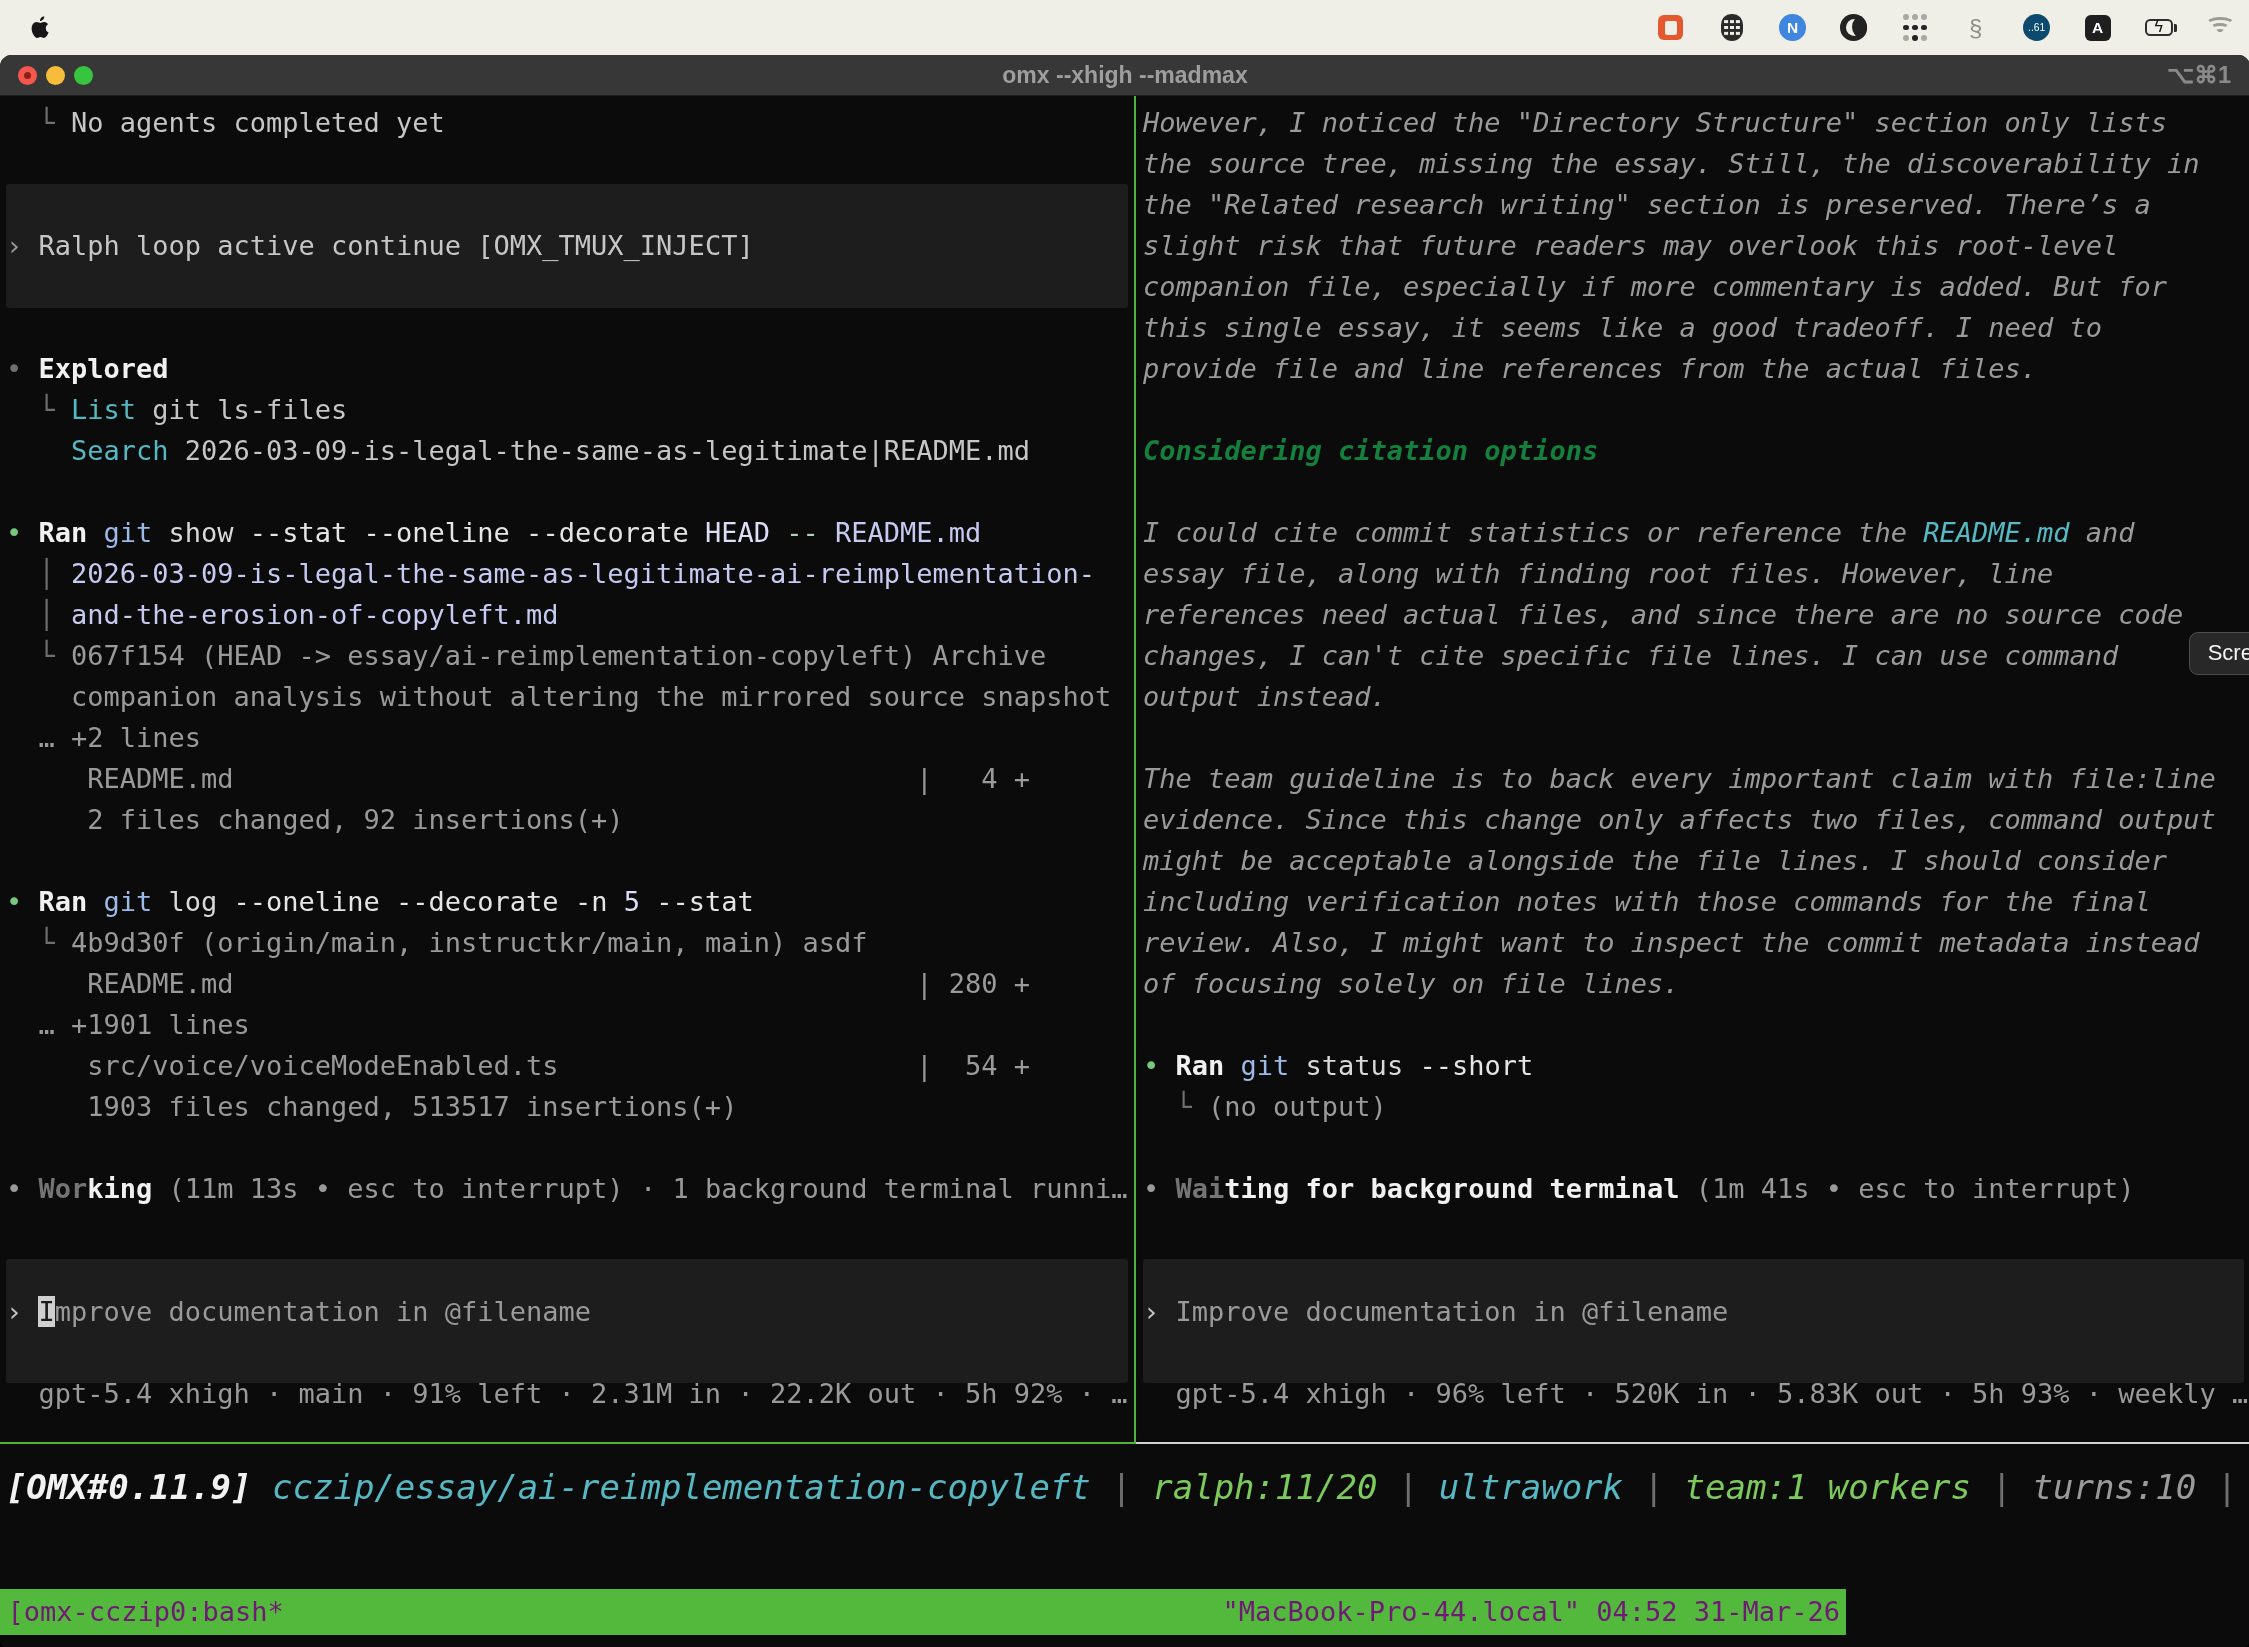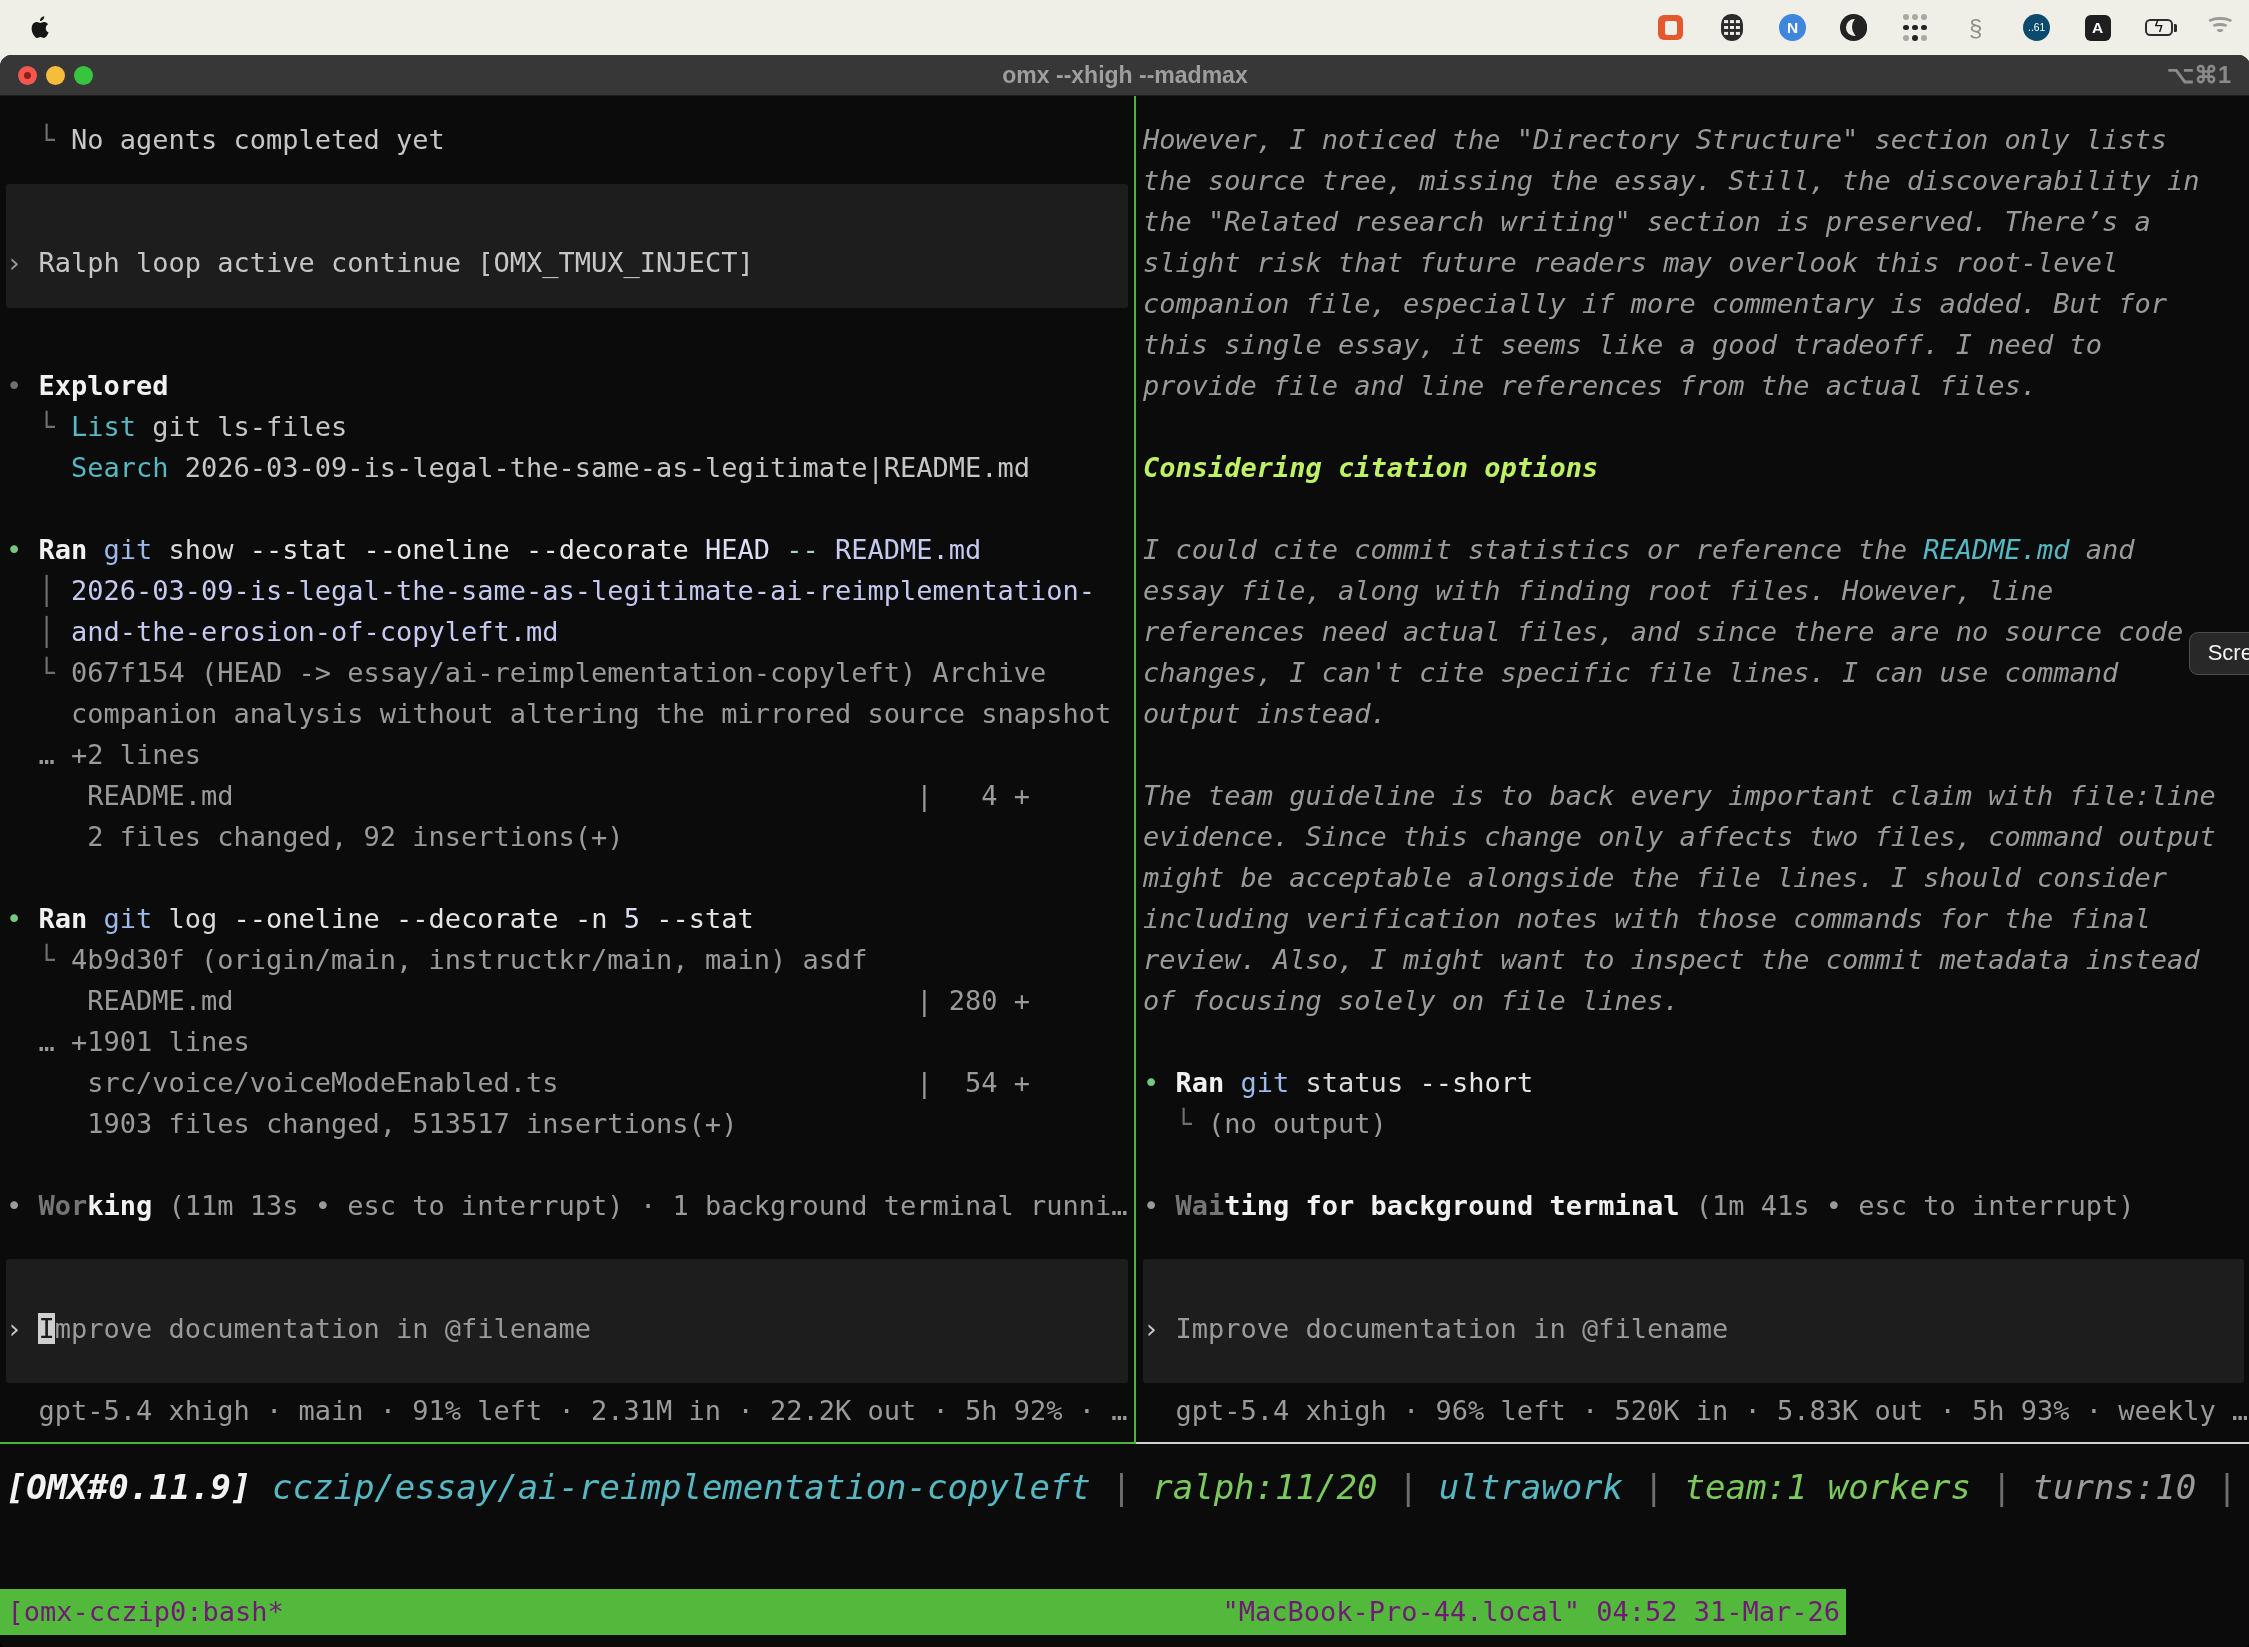--- a/index.html
+++ b/index.html
@@ -77,21 +77,21 @@
   
   .inputbox { position:absolute; background:#1d1d1d; border-radius:3px; z-index:1; }
   #box-ralph { left:5.9px;    top:129px;  width:1122px; height:124px; }
   #box-left  { left:5.9px;    top:1204px; width:1122px; height:124px; }
   #box-right { left:1143px; top:1204px; width:1101px; height:124px; }
 
   #vdivider { position:absolute; left:1134px; top:41px; width:2.2px; height:1347px; background:#4db53c; z-index:3; }
   #hdiv-left  { position:absolute; left:0;      top:1387px; width:1136px; height:2.2px; background:#4db53c; z-index:3; }
   #hdiv-right { position:absolute; left:1136px; top:1387px; width:1114px; height:2.2px; background:#d2d2d2; z-index:3; }
 
-  .pane-pre { position:absolute; top:64px; z-index:2; font-size:27px; line-height:41px;
+  .pane-pre { position:absolute; top:47px; z-index:2; font-size:27px; line-height:41px;
               white-space:pre; overflow:hidden; height:1338px; }
   #left-pre  { left:5.9px;    width:1125px; }
   #right-pre { left:1143px; width:1104px; }
   .tline { height:41px; }
 
   
   .t-g   { color:#9a9a9a; }
   .t-gi  { color:#9a9a9a; font-style:italic; }
   .t-lg  { color:#c6c6c6; }
   .t-dg  { color:#6f6f6f; }
@@ -100,21 +100,21 @@
   .t-shl { color:#f1f1f1; font-weight:700; }
   .t-grn { color:#76c77f; }
   .t-blu { color:#9db9e8; }
   .t-pnk { color:#e5e5e5; }
   .t-lav { color:#c6caf1; }
   .t-wlv { color:#dddef6; }
   .t-mnt { color:#abd4b8; }
   .t-tea { color:#56b8c2; }
   .t-tei { color:#56b8c2; font-style:italic; }
   .t-wht { color:#d9d9d9; }
-  .t-hgi { color:#bef264; font-weight:700; font-style:italic; }
+  .t-hgi { color:#15803d; font-weight:700; font-style:italic; }
   .t-cur { background:#cfcfcf; color:#1a1a1a; }
   .t-omxw{ color:#f2f2f2; font-weight:700; }
   .t-sep { color:#6f6f6f; }
   .t-sgrn{ color:#7cc95c; }
 
   
   #omx-line { position:absolute; left:5.9px; top:1412px; height:41px; line-height:41px;
               font-size:34px; white-space:pre; z-index:2;font-style:italic; }
 
   

